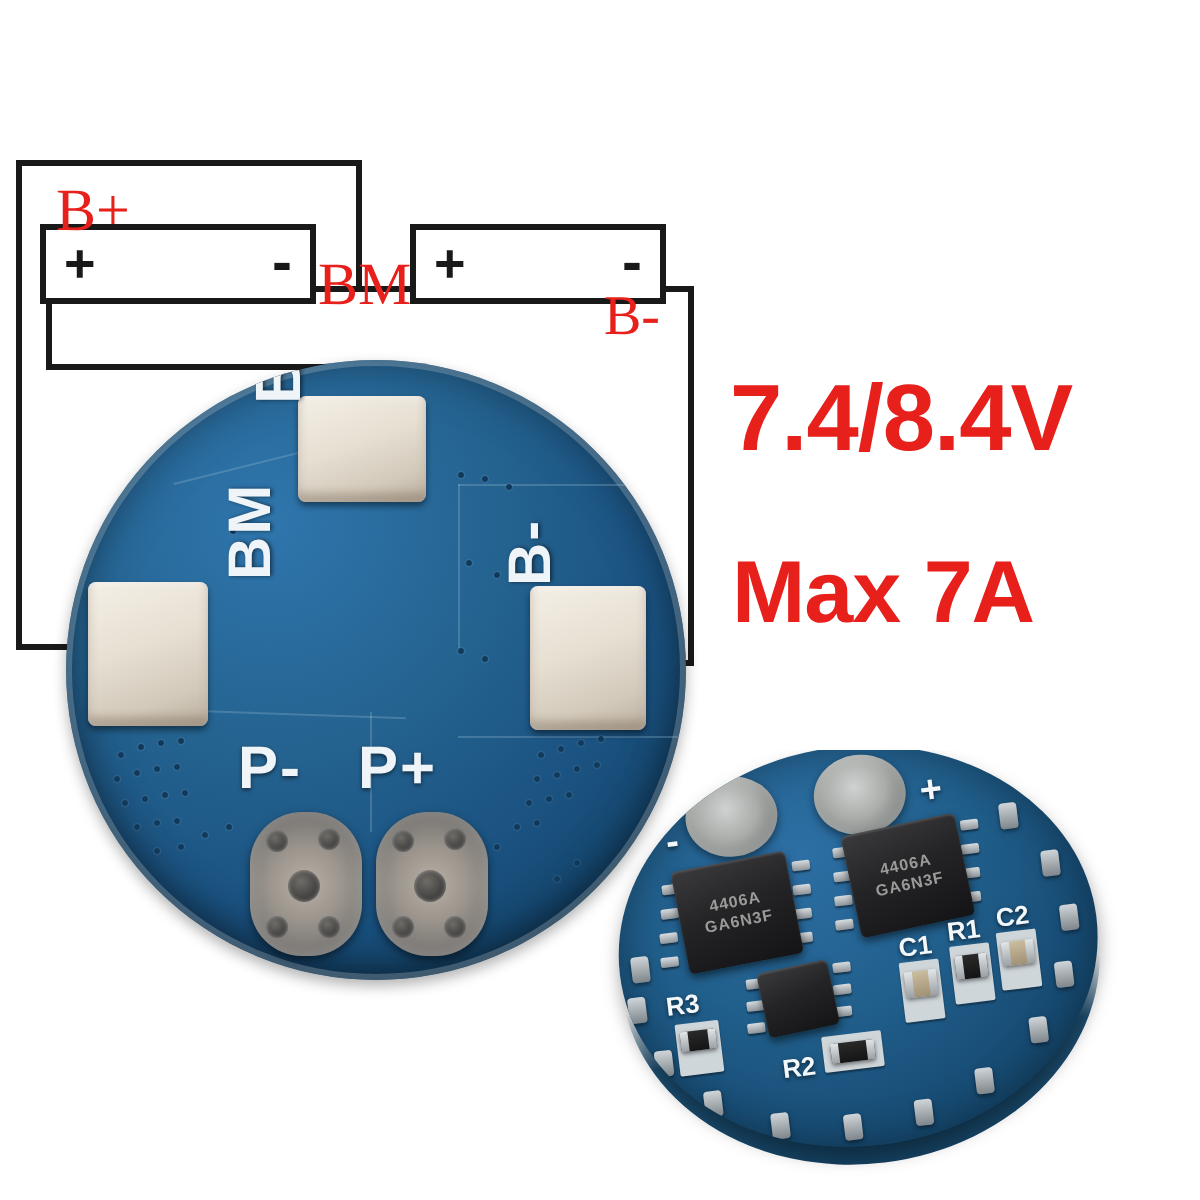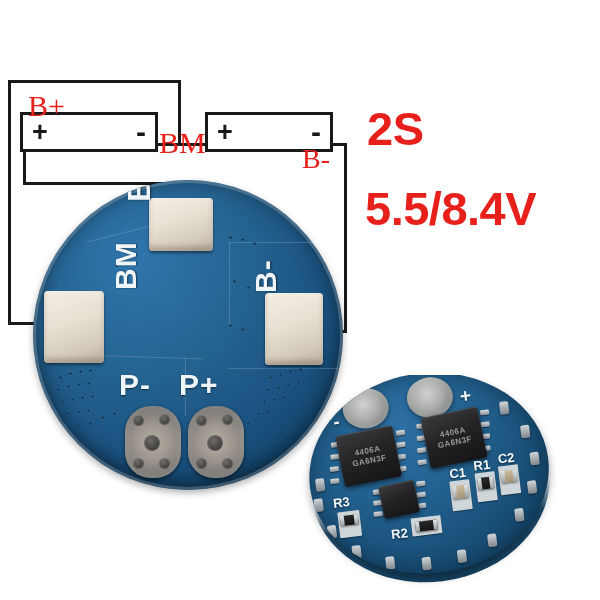--- a/index.html
+++ b/index.html
@@ -218,22 +218,22 @@
     <div class="cell" style="left:205px;top:112px;width:128px;height:40px;">
       <span class="pole">+</span>
       <span class="pole minus">-</span>
     </div>
 
     <div class="redlbl bplus">B+</div>
     <div class="redlbl bm">BM</div>
     <div class="redlbl bminus">B-</div>
   </div>
 
-  <div class="spec s1">2S</div>
-  <div class="spec s2">5.5/8.4V</div>
+  <div class="spec s2">7.4/8.4V</div>
+  <div class="spec s3">Max 7A</div>
 
   <div id="board">
     <div class="edgeband"></div>
 
     <div class="pour" style="left:52px;top:46px;width:128px;height:1px;transform:rotate(-14deg);"></div>
     <div class="pour" style="left:196px;top:62px;width:1px;height:82px;"></div>
     <div class="pour" style="left:196px;top:62px;width:92px;height:1px;"></div>
     <div class="pour" style="left:196px;top:188px;width:110px;height:1px;"></div>
     <div class="pour" style="left:20px;top:176px;width:150px;height:1px;transform:rotate(2deg);"></div>
     <div class="pour" style="left:152px;top:176px;width:1px;height:60px;"></div>

